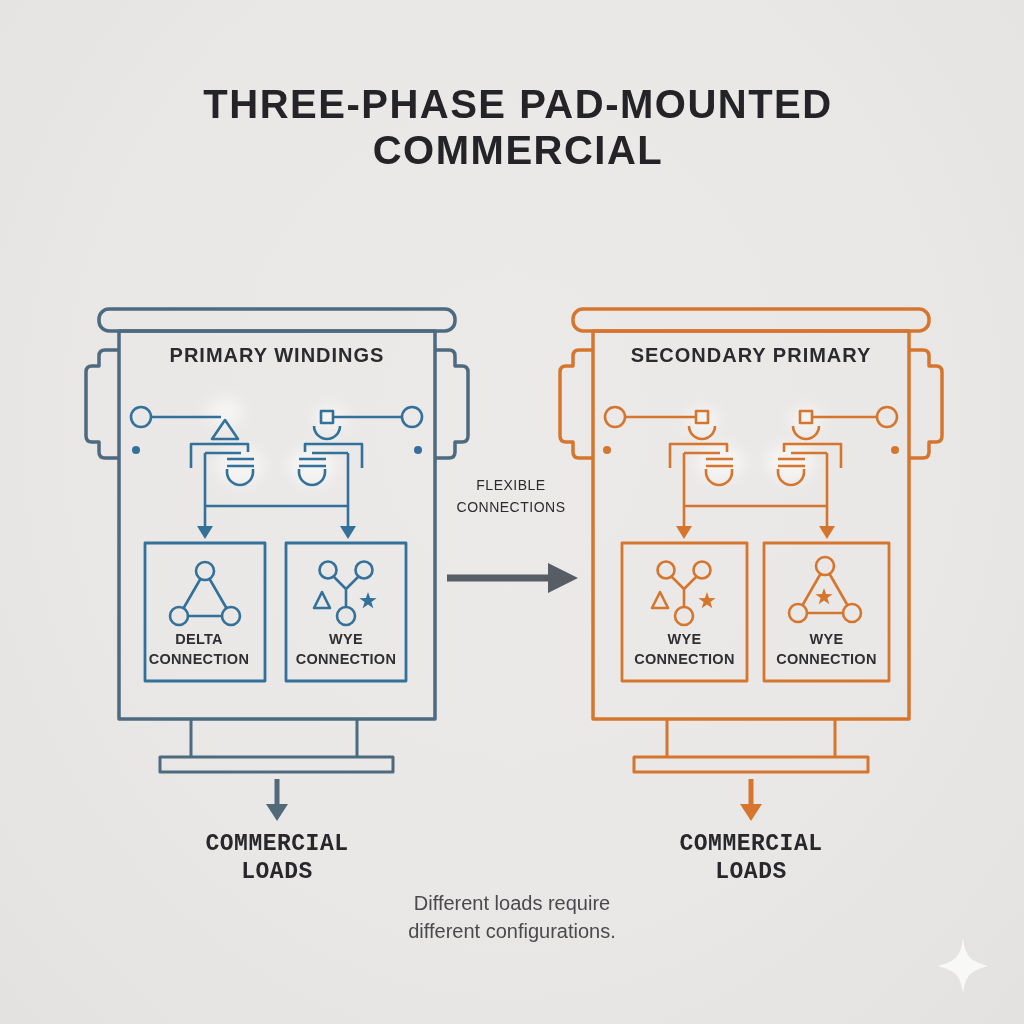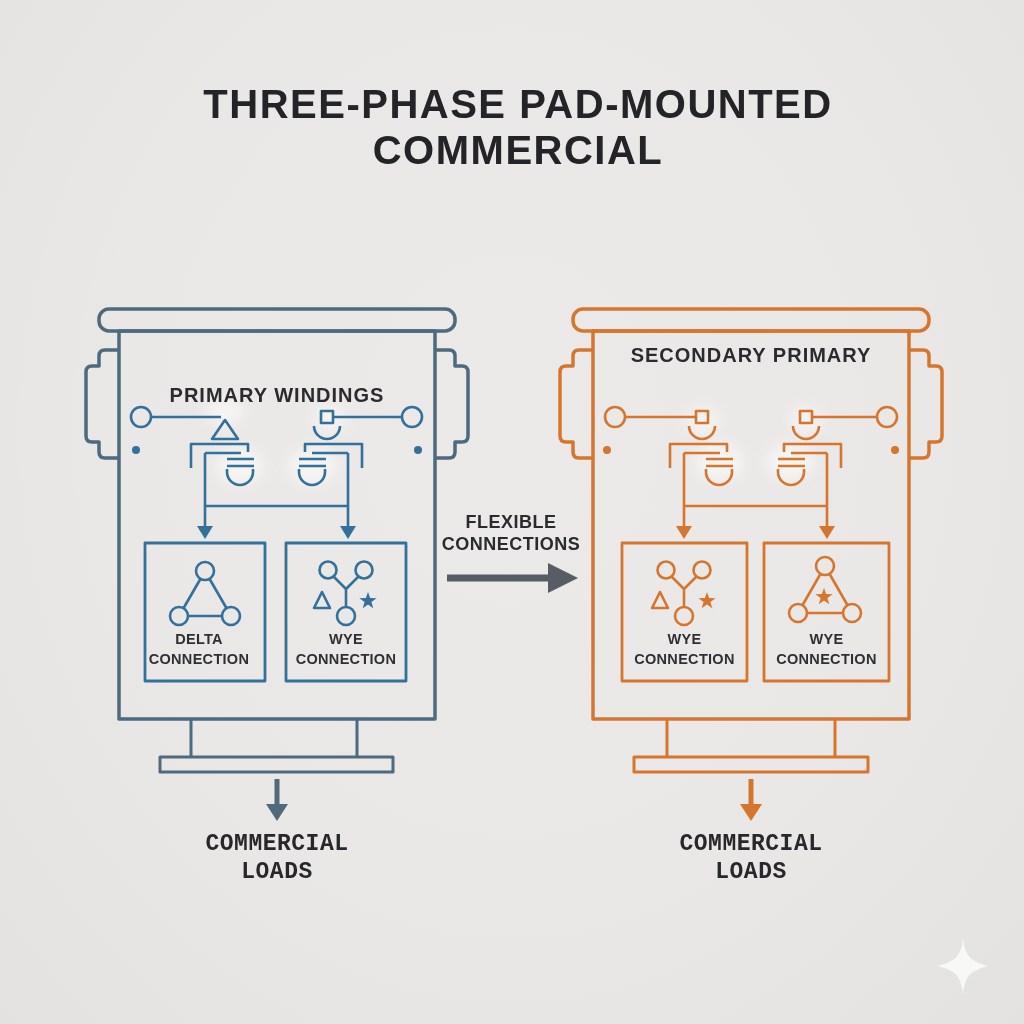--- a/index.html
+++ b/index.html
@@ -13,22 +13,22 @@
   .title{
     left:6px;top:81px;width:1024px;
     font-size:40px;font-weight:700;letter-spacing:1.5px;line-height:46px;
     color:#242428;
   }
   .winding-header{
     top:344px;width:316px;font-size:20px;font-weight:700;letter-spacing:1px;
     color:#2b2b2f;
   }
   .flex-label{
-    left:411px;top:512px;width:200px;
-    font-size:18px;font-weight:700;letter-spacing:.5px;line-height:21.5px;
+    left:411px;top:475px;width:200px;
+    font-size:14px;font-weight:400;letter-spacing:.5px;line-height:21.5px;
     color:#2b2b2f;
   }
   .box-label{
     top:630px;font-size:14.5px;font-weight:700;letter-spacing:.3px;line-height:19.5px;
     color:#2f2f34;
   }
   .loads-label{
     top:831px;width:300px;
     font-size:23px;font-weight:700;letter-spacing:.5px;line-height:27.5px;
     color:#28282c;
@@ -210,21 +210,21 @@
     </g>
 
     <path d="M963 938 C965.5 956 969 960.5 988 966 C969 971.5 965.5 976 963 994 C960.5 976 957 971.5 938 966 C957 960.5 960.5 956 963 938 Z" fill="#f8f8f6"></path>
   </svg>
 
   <div class="abs title ctr">
     <div>THREE-PHASE PAD-MOUNTED</div>
     <div>COMMERCIAL</div>
   </div>
 
-  <div class="abs winding-header ctr" style="left:119px;margin-top:40px;">PRIMARY WINDINGS</div>
+  <div class="abs winding-header ctr" style="left:119px;">PRIMARY WINDINGS</div>
   <div class="abs winding-header ctr" style="left:593px;">SECONDARY PRIMARY</div>
 
   <div class="abs flex-label ctr">
     <div>FLEXIBLE</div>
     <div>CONNECTIONS</div>
   </div>
 
   <div class="abs box-label ctr" style="left:145px;width:108px;">
     <div>DELTA</div>
     <div>CONNECTION</div>
@@ -244,14 +244,18 @@
 
   <div class="abs loads-label ctr" style="left:127px;">
     <div>COMMERCIAL</div>
     <div>LOADS</div>
   </div>
   <div class="abs loads-label ctr" style="left:601px;">
     <div>COMMERCIAL</div>
     <div>LOADS</div>
   </div>
 
+  <div class="abs caption ctr">
+    <div>Different loads require</div>
+    <div>different configurations.</div>
+  </div>
 
 </div>
 
 </body></html>

